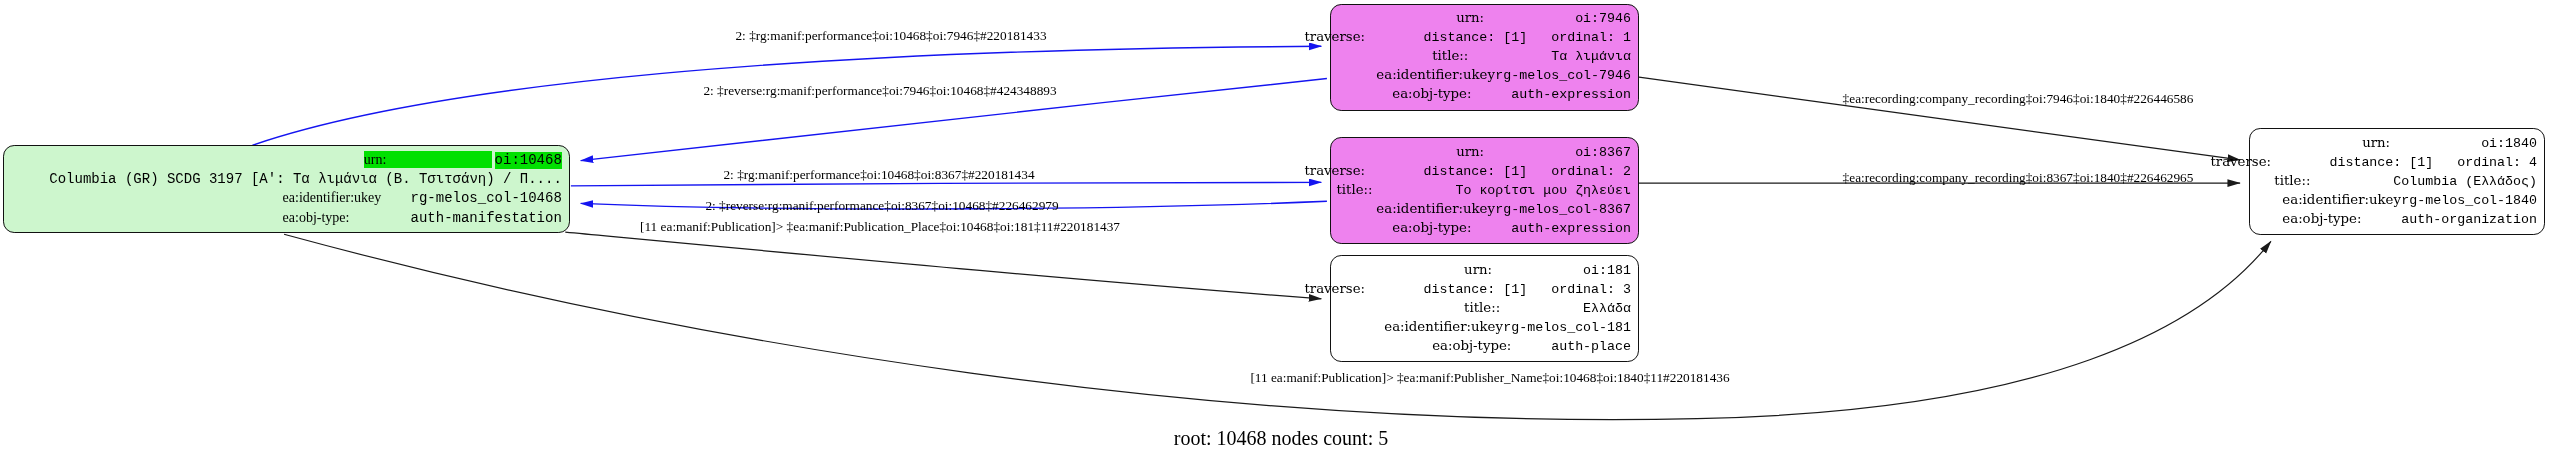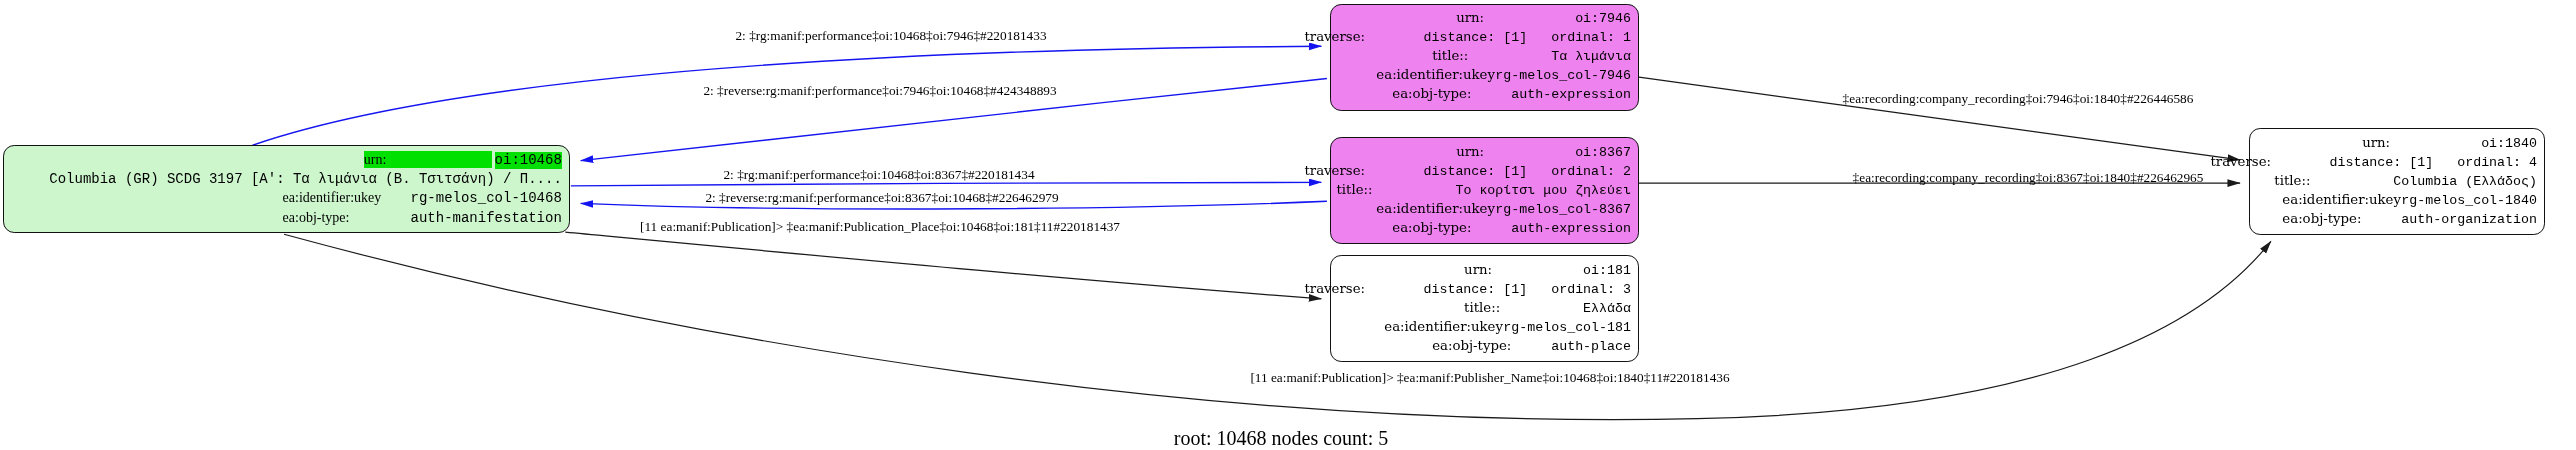--- a/index.html
+++ b/index.html
@@ -218,22 +218,22 @@
     </div>
     <div class="nrow">
       <span class="lbl">ea:obj-type:</span>
       <span class="val">auth-organization</span>
     </div>
   </div>
 
   <div class="elabel" style="left:881px; top:36px;margin-left:10px;">2: ‡rg:manif:performance‡oi:10468‡oi:7946‡#220181433</div>
   <div class="elabel" style="left:880px; top:91px;">2: ‡reverse:rg:manif:performance‡oi:7946‡oi:10468‡#424348893</div>
   <div class="elabel" style="left:879px; top:175px;">2: ‡rg:manif:performance‡oi:10468‡oi:8367‡#220181434</div>
-  <div class="elabel" style="left:882px; top:198px;">2: ‡reverse:rg:manif:performance‡oi:8367‡oi:10468‡#226462979</div>
+  <div class="elabel" style="left:882px; top:206px;">2: ‡reverse:rg:manif:performance‡oi:8367‡oi:10468‡#226462979</div>
   <div class="elabel" style="left:880px; top:227px;">[11 ea:manif:Publication]&gt; ‡ea:manif:Publication_Place‡oi:10468‡oi:181‡11#220181437</div>
   <div class="elabel" style="left:2018px; top:99px;">‡ea:recording:company_recording‡oi:7946‡oi:1840‡#226446586</div>
-  <div class="elabel" style="left:2018px; top:178px;margin-left:10px;">‡ea:recording:company_recording‡oi:8367‡oi:1840‡#226462965</div>
+  <div class="elabel" style="left:2018px; top:178px;">‡ea:recording:company_recording‡oi:8367‡oi:1840‡#226462965</div>
   <div class="elabel" style="left:1490px; top:378px;">[11 ea:manif:Publication]&gt; ‡ea:manif:Publisher_Name‡oi:10468‡oi:1840‡11#220181436</div>
 
   <div class="elabel" style="left:1281px; top:438px; font-size:20px;">root: 10468 nodes count: 5</div>
 
 </div>
 
 
 </body></html>

